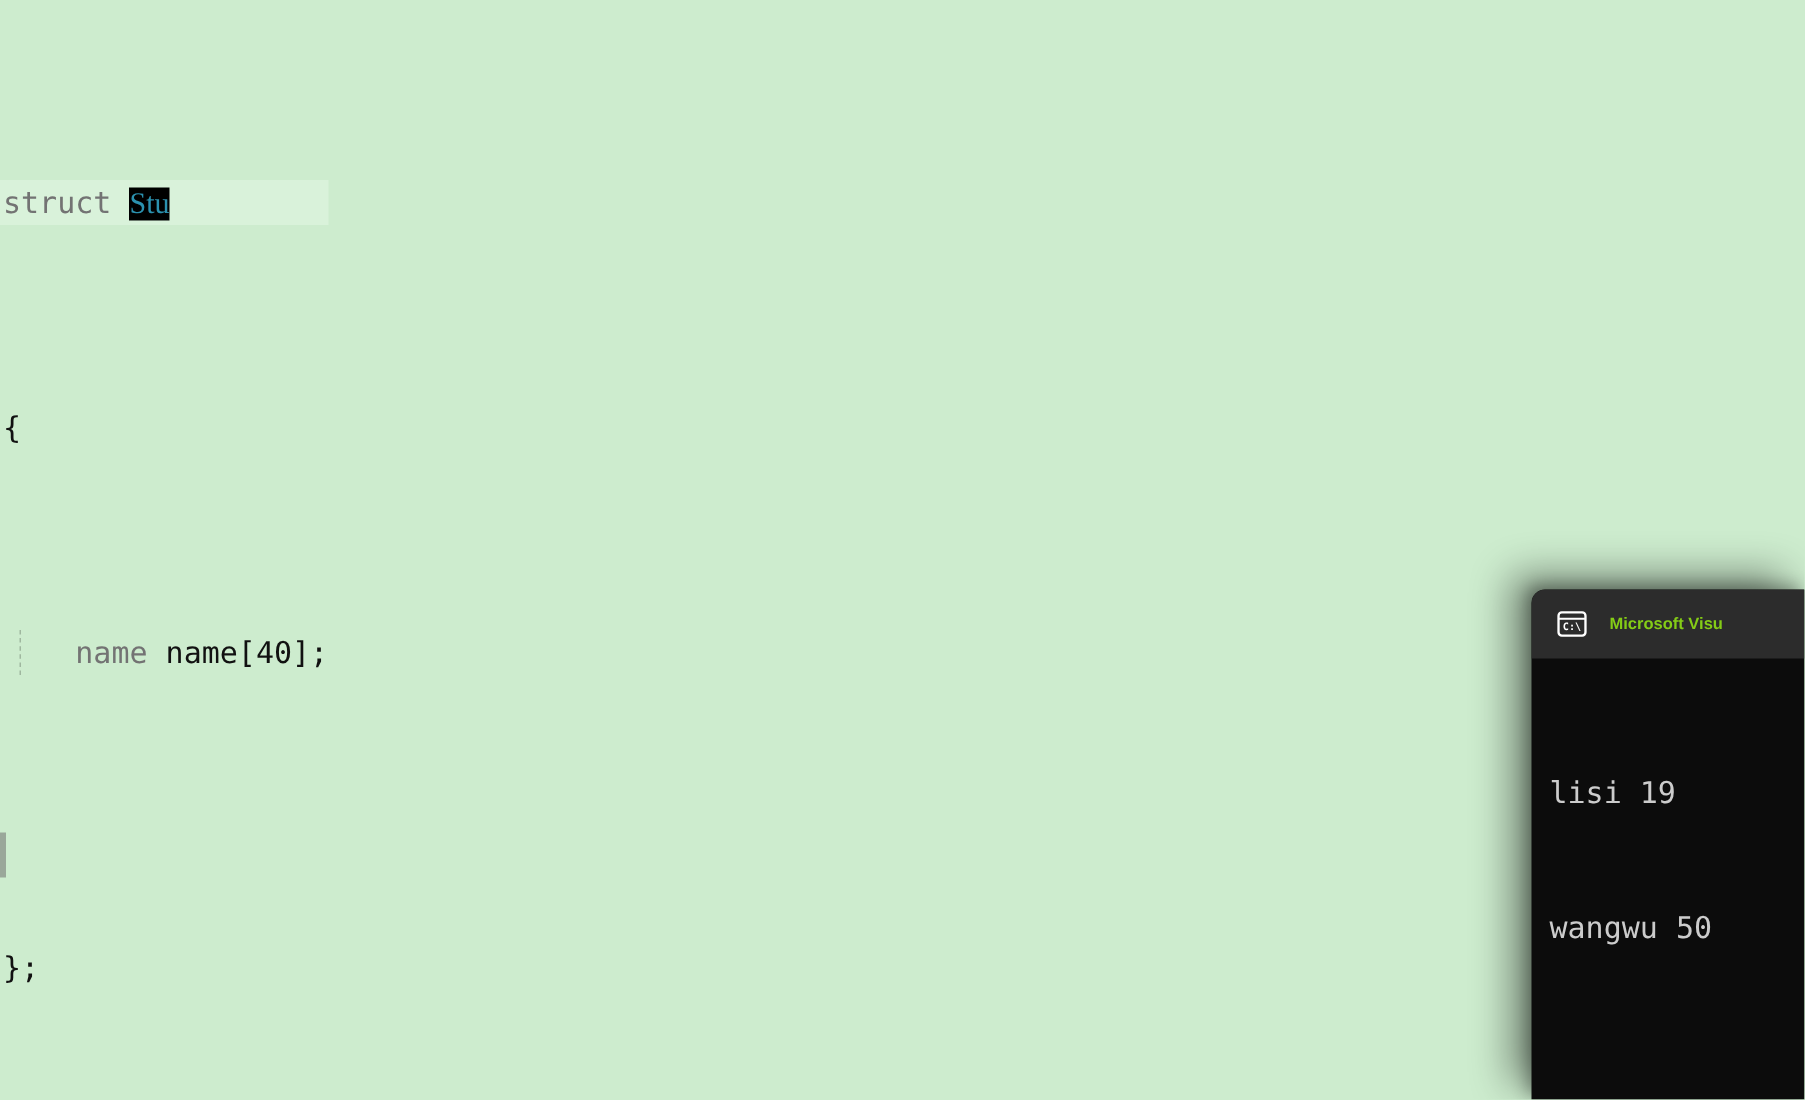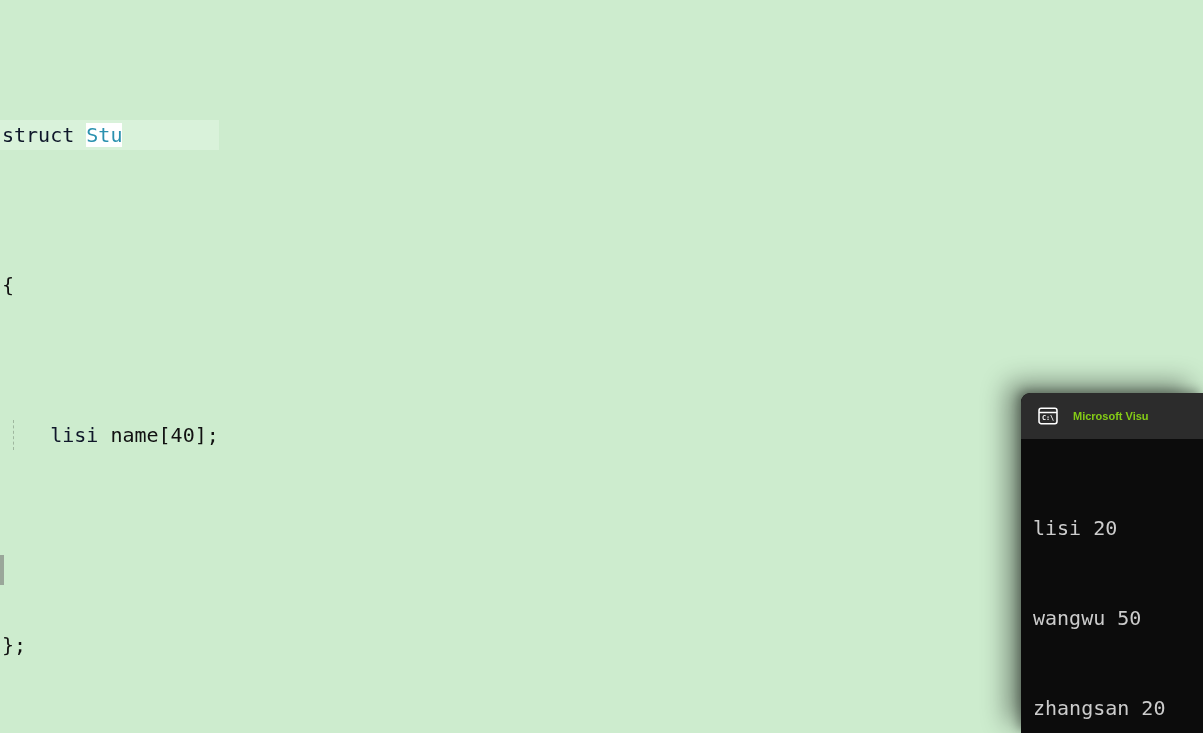--- a/index.html
+++ b/index.html
@@ -64,23 +64,23 @@
   .guide {
     position: absolute;
     top: 0;
     width: 1px;
     height: 30px;
     border-left: 1px dashed #9fb79f;
     pointer-events: none;
   }
 
   
-  .kw      { color: #0f172a; }   
+  .kw      { color: #737373; }   
   .type    { color: #2b91af; }   
-  .type.hl { background: #ffffff; }   
+  .type.hl { background: #000000; font-family: Liberation Serif, serif; }   
   .plain   { color: #111111; }
 
   
   #console-window {
     position: absolute;
     left: 1021px;
     top: 393px;
     width: 182px;
     height: 340px;
     background: #0c0c0c;
@@ -131,21 +131,21 @@
 
   <div id="code">
 
     
     <div class="line current"><span class="kw">struct</span><span class="plain"> </span><span class="type hl">Stu</span></div>
 
     
     <div class="line"><span class="plain">{</span></div>
 
     
-    <div class="line"><span class="guide" style="left:13px;"></span>    <span class="kw">lisi</span><span class="plain"> name[40];</span></div>
+    <div class="line"><span class="guide" style="left:13px;"></span>    <span class="kw">name</span><span class="plain"> name[40];</span></div>
 
     
 
     
     <div class="line"><span class="plain">};</span></div>
 
     
     
 
     
@@ -209,20 +209,19 @@
 <div id="console-window">
   <div id="console-titlebar">
     <svg id="console-icon" viewBox="0 0 24 24">
       <rect x="2.2" y="3.6" width="19.6" height="16.8" rx="2.4" ry="2.4" fill="none" stroke="#ffffff" stroke-width="1.7"></rect>
       <line x1="2.2" y1="8.2" x2="21.8" y2="8.2" stroke="#ffffff" stroke-width="1.5"></line>
       <text x="12" y="16.6" font-family="DejaVu Sans Mono, monospace" font-size="7.4" font-weight="bold" fill="#ffffff" text-anchor="middle">C:\</text>
     </svg>
     <div id="console-title">Microsoft Visu</div>
   </div>
   <div id="console-body">
-    <div class="console-line">lisi 20</div>
+    <div class="console-line">lisi 19</div>
     <div class="console-line">wangwu 50</div>
-    <div class="console-line">zhangsan 20</div>
     
     
     
   </div>
 </div>
 
 </body></html>

